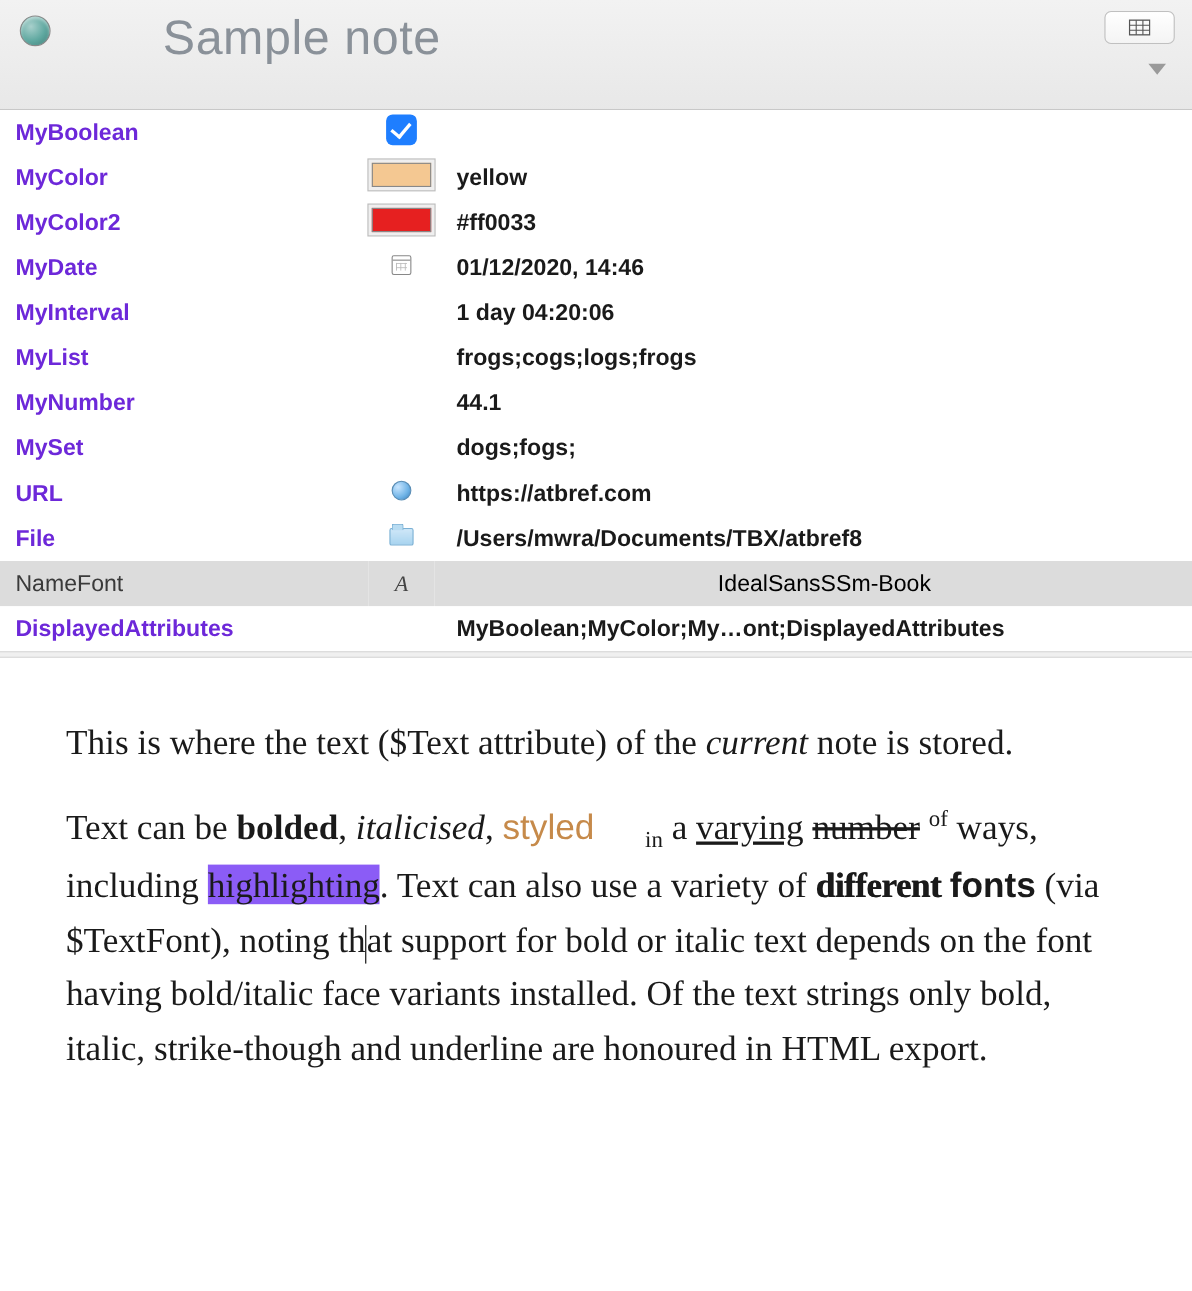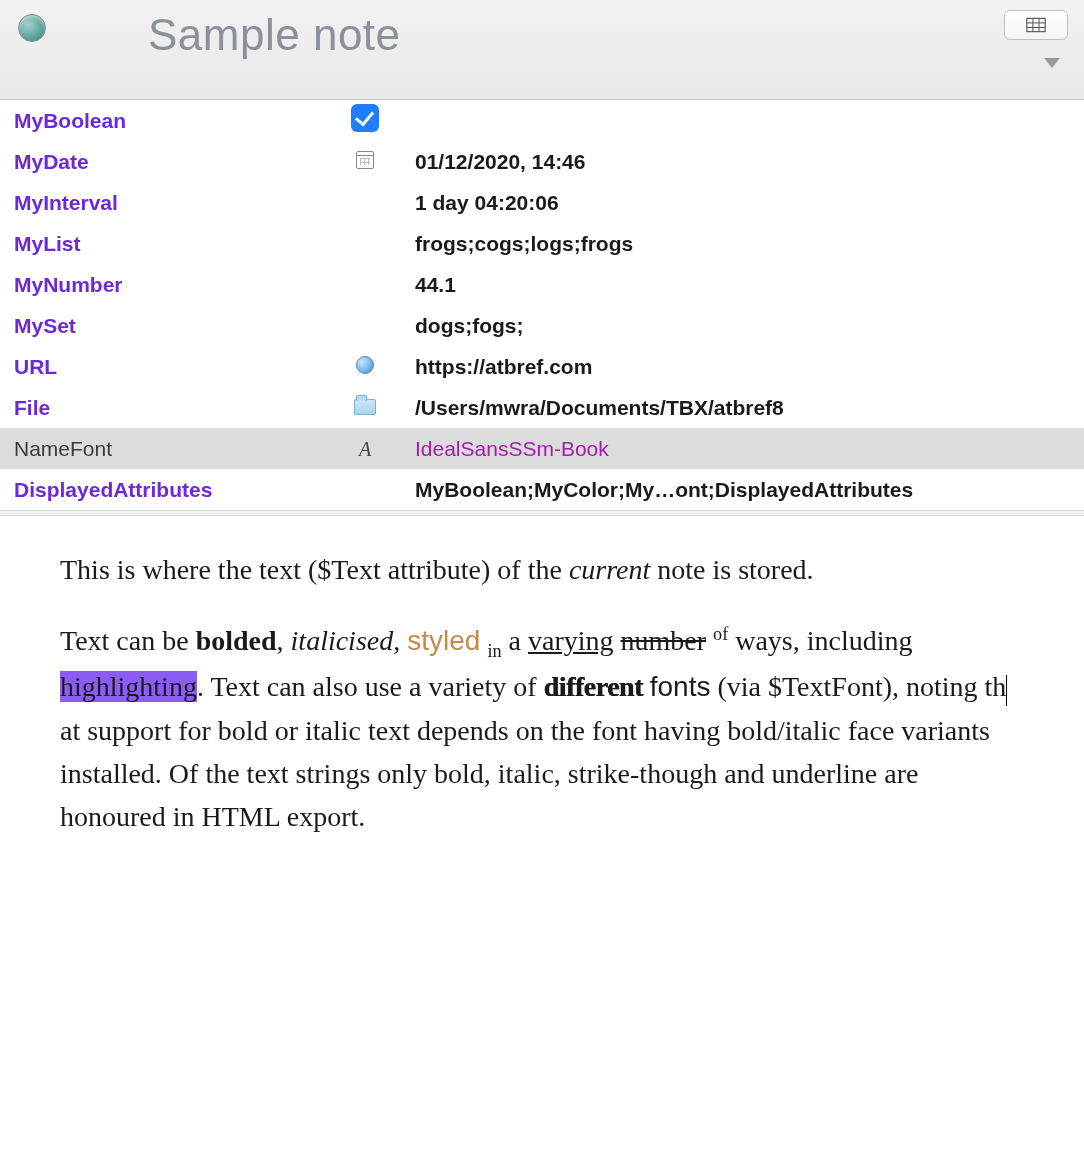--- a/index.html
+++ b/index.html
@@ -75,21 +75,21 @@
   .attr-icon {
     width: 60px;
     text-align: center;
   }
   .attr-value {
     padding-left: 20px;
     font-weight: 700;
     color: #1a1a1a;
   }
   .attr-table tr.selected .attr-name { font-weight: 400; color: #3a3a3a; }
-  .attr-table tr.selected .attr-value { font-weight: 400; color: #a21caf; }
+  .attr-table tr.selected .attr-value { font-weight: 400; color: #000000; text-align: center; }
 
   .checkbox {
     display: inline-block;
     width: 28px;
     height: 28px;
     border-radius: 6px;
     background: #1e7eff;
     position: relative;
   }
   .checkbox::after {
@@ -163,37 +163,37 @@
   }
 
   .divider {
     height: 6px;
     background: #f0f0f0;
     border-top: 1px solid #d8d8d8;
     border-bottom: 1px solid #d8d8d8;
   }
 
   .text-pane {
-    padding: 32px 60px 30px 60px;
+    padding: 52px 60px 30px 60px;
     font-family: Georgia, "Times New Roman", serif;
-    font-size: 28px;
+    font-size: 32px;
     line-height: 1.55;
     color: #1a1a1a;
   }
   .text-pane p { margin-bottom: 28px; }
   .t-bold { font-weight: 700; }
   .t-italic { font-style: italic; }
   .t-styled { color: #c68a4a; font-family: -apple-system, sans-serif; font-weight: 500; }
-  .t-sub { font-size: 0.65em; vertical-align: sub; }
+  .t-sub { font-size: 0.65em; vertical-align: sub; margin-left: 38px; }
   .t-under { text-decoration: underline; margin-top: 48px; }
   .t-strike { text-decoration: line-through; margin-top: 10px; }
   .t-super { font-size: 0.65em; vertical-align: super; }
   .t-hilite { background: #8b5cf6; }
   .t-font1 { font-family: Liberation Serif, serif; font-weight: 700; text-shadow: 0.5px 0 0 currentColor; letter-spacing: -0.5px; }
-  .t-font2 { font-family: Verdana, Geneva, sans-serif; font-weight: 400; }
+  .t-font2 { font-family: Verdana, Geneva, sans-serif; font-weight: 700; }
   .cursor-mark {
     display: inline-block;
     width: 1px;
     height: 1.1em;
     background: #000;
     vertical-align: text-bottom;
     margin-bottom: -4px;
   }
 </style>
 </head>
@@ -219,20 +219,30 @@
 </div>
 
 <table class="attr-table" id="attr-table">
   <tbody>
       <tr>
         <td class="attr-name">MyBoolean</td>
         <td class="attr-icon"><span class="checkbox"></span></td>
         <td class="attr-value"></td>
       </tr>
       <tr>
+        <td class="attr-name">MyColor</td>
+        <td class="attr-icon"><span class="color-swatch" style="background:#f4c892"></span></td>
+        <td class="attr-value">yellow</td>
+      </tr>
+      <tr>
+        <td class="attr-name">MyColor2</td>
+        <td class="attr-icon"><span class="color-swatch" style="background:#e62020"></span></td>
+        <td class="attr-value">#ff0033</td>
+      </tr>
+      <tr>
         <td class="attr-name">MyDate</td>
         <td class="attr-icon"><span class="cal-icon"></span></td>
         <td class="attr-value">01/12/2020, 14:46</td>
       </tr>
       <tr>
         <td class="attr-name">MyInterval</td>
         <td class="attr-icon"></td>
         <td class="attr-value">1 day 04:20:06</td>
       </tr>
       <tr>

